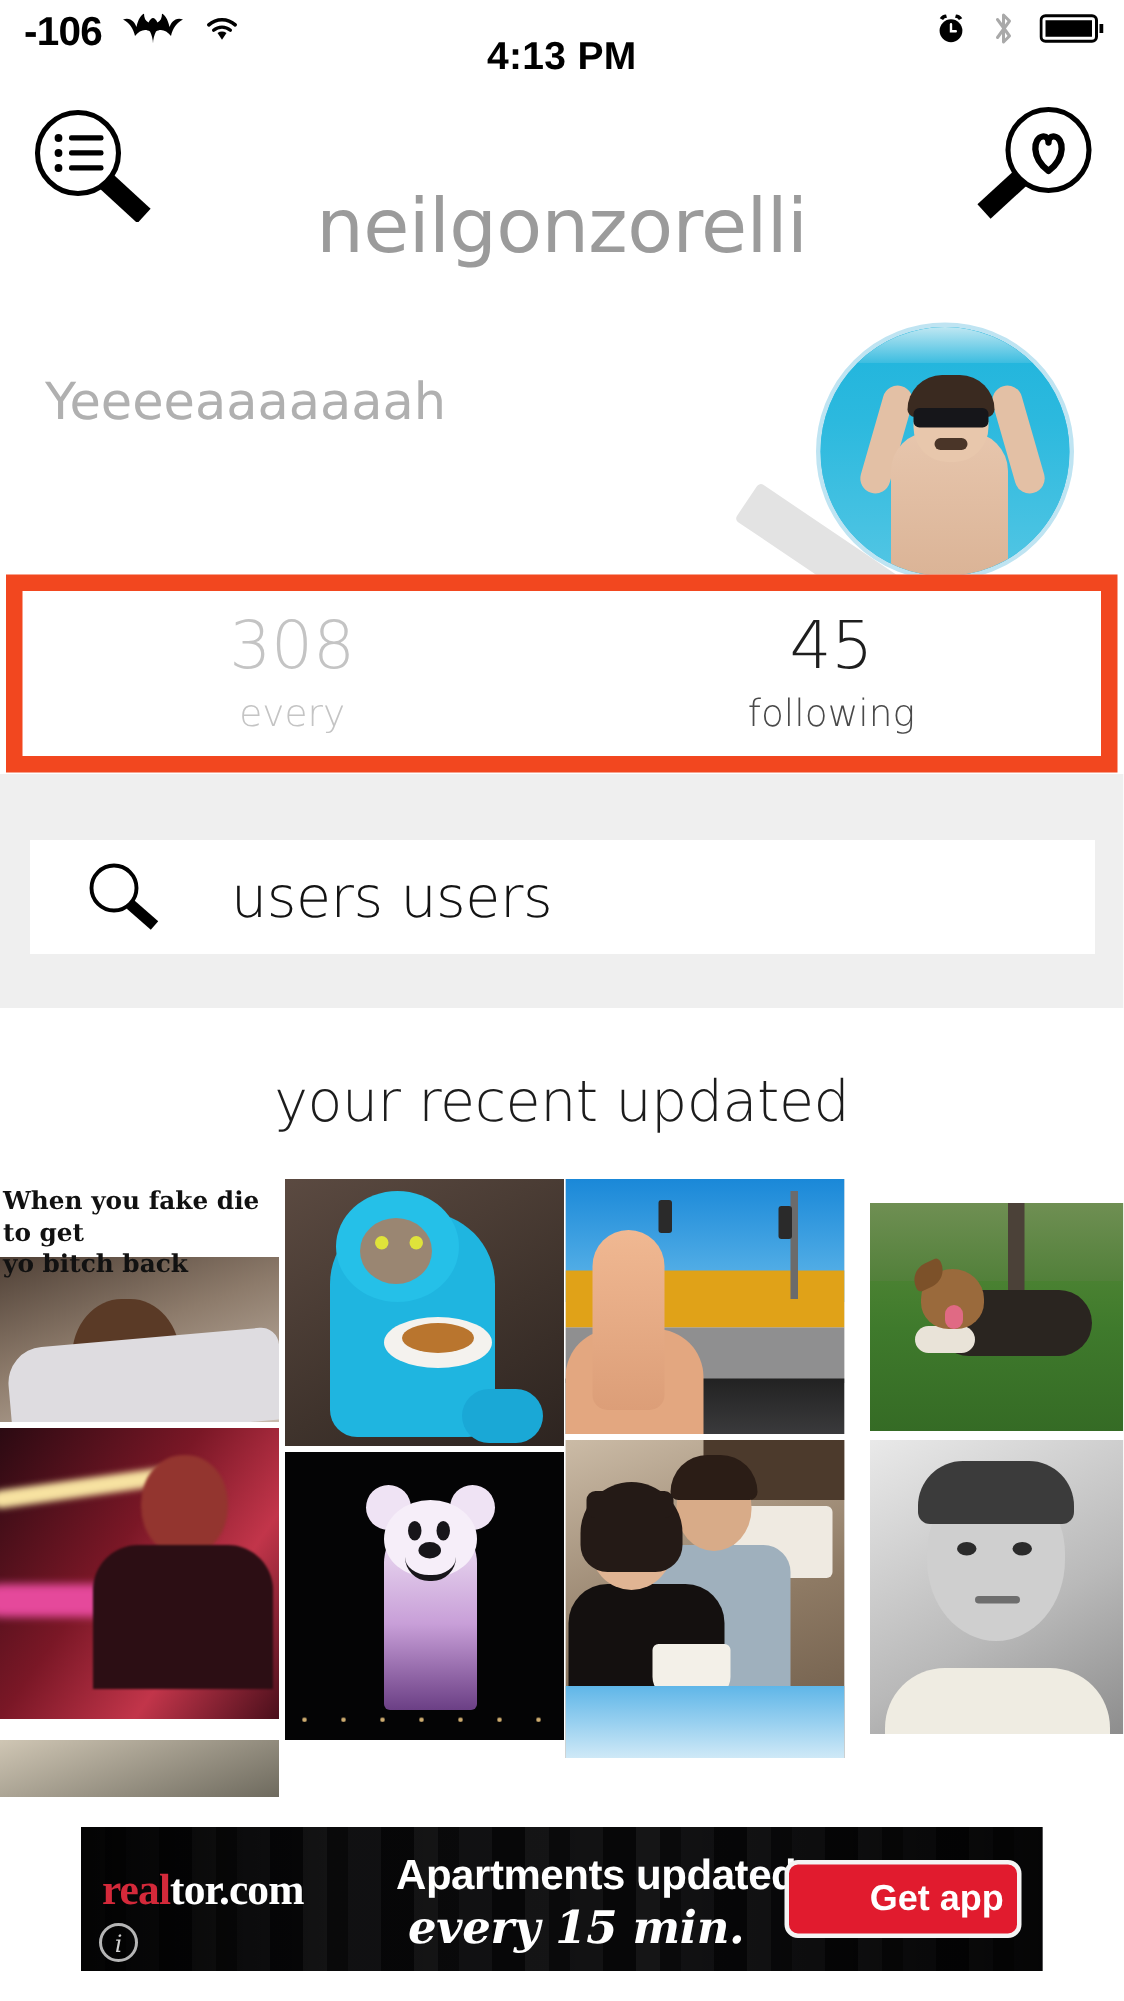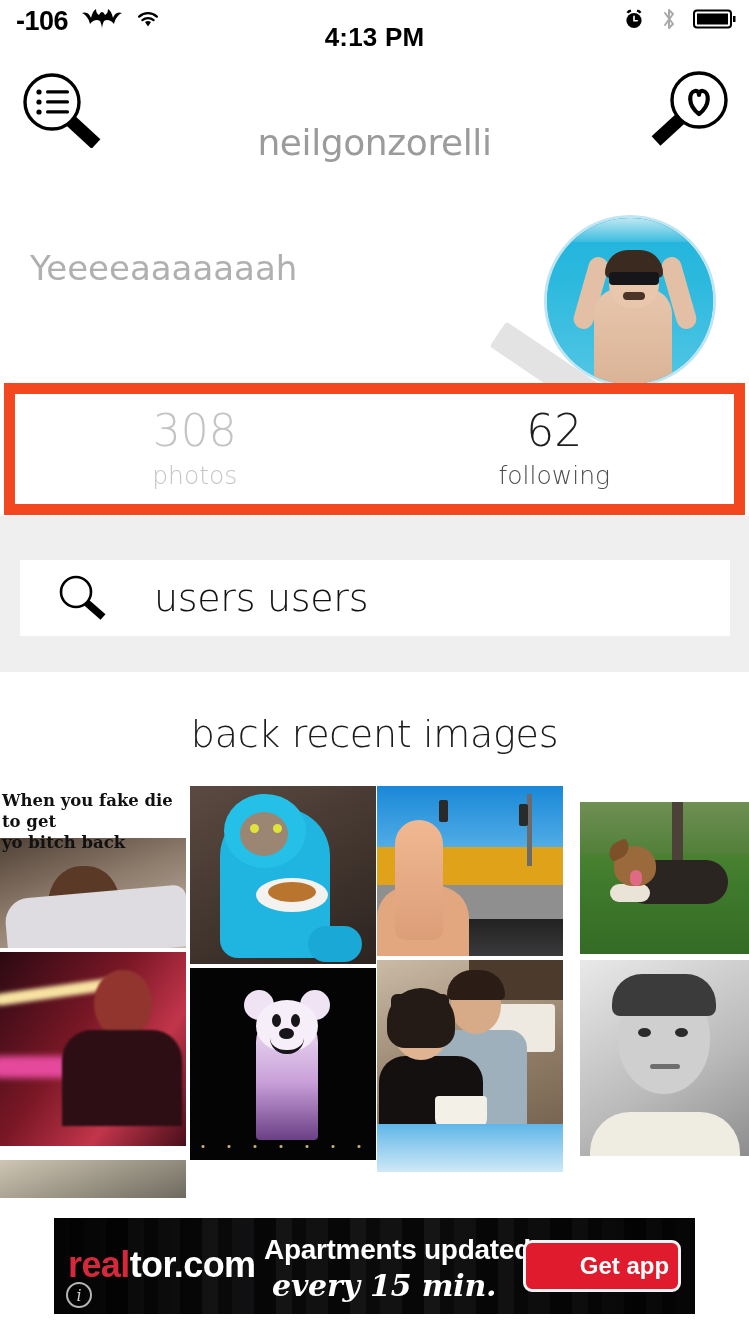--- a/index.html
+++ b/index.html
@@ -26,21 +26,21 @@
   }
   .sb-time { font-size: 26px; font-weight: 700; letter-spacing: 0.2px; }
   .sb-right { position: absolute; right: 12px; top: 0; height: 42px; display: flex; align-items: center; gap: 16px; }
 
   
   .header { position: absolute; left: 0; top: 42px; width: 749px; height: 330px; }
   .hdr-icon-left { position: absolute; left: 16px; top: 30px; width: 100px; height: 76px; }
   .hdr-icon-right { position: absolute; right: 14px; top: 28px; width: 100px; height: 78px; }
   .username {
     position: absolute; left: 0; top: 80px; width: 749px; text-align: center;
-    font-size: 36px; color: #9b9b9b; font-weight: 400; letter-spacing: -0.4px;
+    font-size: 50px; color: #9b9b9b; font-weight: 400; letter-spacing: -0.4px;
     font-family: "DejaVu Sans", sans-serif;
   }
   .realname {
     position: absolute; left: 0; top: 148px; width: 749px; text-align: center;
     font-size: 34px; color: #1d1d1d; font-weight: 400; letter-spacing: -0.2px;
     font-family: "DejaVu Sans", sans-serif;
   }
   .bio {
     position: absolute; left: 30px; top: 206px;
     font-size: 34px; color: #b0b0b0; font-weight: 400;
@@ -209,21 +209,21 @@
     background: #111113; overflow: hidden;
   }
   .ad-bg {
     position:absolute; inset:0;
     background:
       linear-gradient(90deg, rgba(0,0,0,.92) 0%, rgba(0,0,0,.55) 26%, rgba(0,0,0,.5) 60%, rgba(0,0,0,.85) 100%),
       repeating-linear-gradient(90deg, #2a2a2c 0 16px, #141416 16px 30px, #242427 30px 52px, #0e0e10 52px 74px);
   }
   .ad-logo {
     position: absolute; left: 14px; top: 26px;
-    font-family: Liberation Sans, sans-serif; font-size: 36px; font-weight: 700; letter-spacing: -0.6px;
+    font-family: Liberation Serif, serif; font-size: 29px; font-weight: 700; letter-spacing: -0.6px;
   }
   .ad-logo .r { color: #d4293a; }
   .ad-logo .w { color: #ffffff; }
   .ad-line1 {
     position: absolute; left: 210px; top: 16px; color: #fff; font-weight: 700;
     font-size: 28px; font-family: "Liberation Sans", sans-serif; letter-spacing:-0.3px;
   }
   .ad-line2 {
     position: absolute; left: 218px; top: 50px; color: #fff; font-weight: 700;
     font-size: 30px; font-style: italic; font-family: "DejaVu Serif", serif; letter-spacing:-0.2px;
@@ -332,42 +332,42 @@
         <div class="av-glasses"></div>
         <div class="av-stache"></div>
       </div>
     </div>
   </div>
 
   <div class="stats-outer">
     <div class="stats-row">
       <div class="stat dim">
         <div class="num">308</div>
-        <div class="lbl">photos</div>
+        <div class="lbl">every</div>
       </div>
       <div class="stat on">
-        <div class="num">62</div>
+        <div class="num">45</div>
         <div class="lbl">following</div>
       </div>
     </div>
   </div>
 
   <div class="search-section">
     <div class="search-box">
       <span class="search-ico">
         <svg width="56" height="56" viewBox="0 0 56 56" aria-hidden="true">
           <circle cx="22" cy="22" r="15" fill="none" stroke="#000" stroke-width="2.6"></circle>
           <path d="M33 33 L49 47" stroke="#000" stroke-width="7.5" stroke-linecap="butt"></path>
         </svg>
       </span>
       <span class="search-text" title="search users">users users</span>
     </div>
   </div>
 
-  <div class="recent-title">back recent images</div>
+  <div class="recent-title">your recent updated</div>
 
   <div class="grid">
 
     <div class="col col1">
       <div class="cell" style="height:162px">
         <div class="m-photo">
           <div class="m-face"></div>
           <div class="m-smile"></div>
           <div class="m-hoodie"></div>
         </div>

